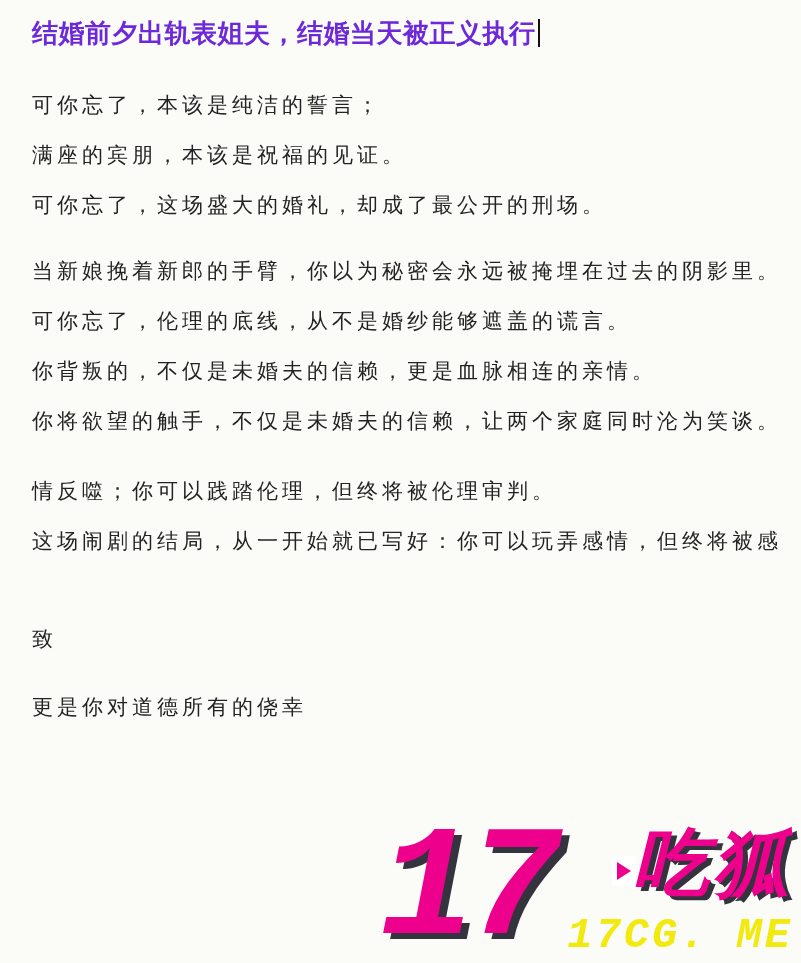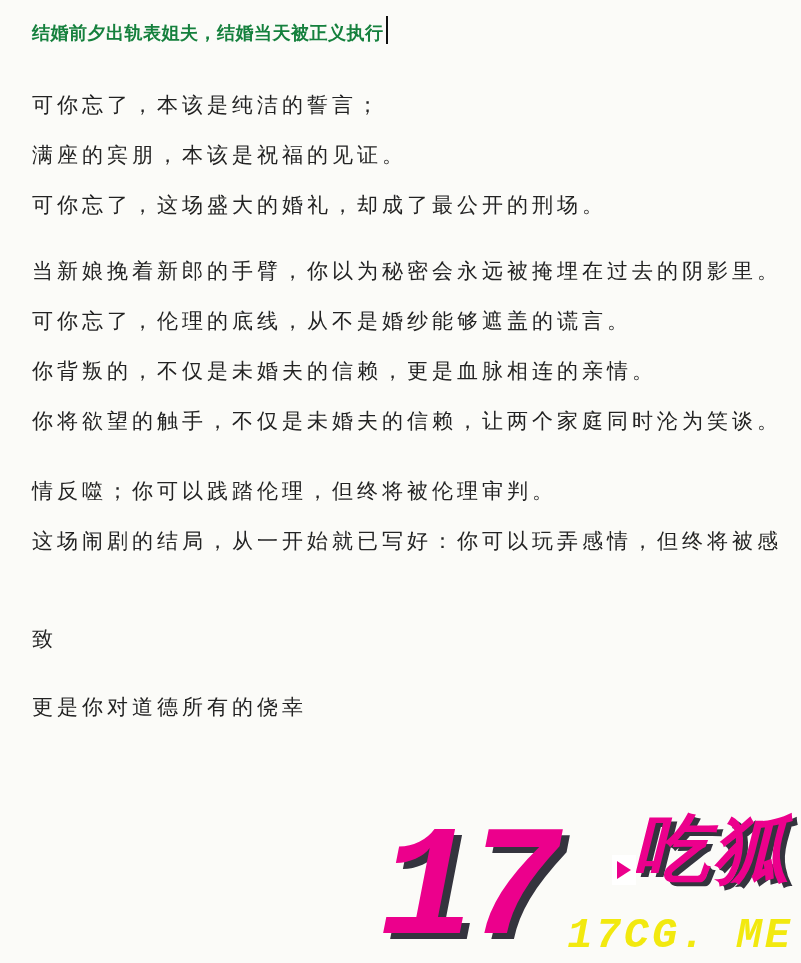--- a/index.html
+++ b/index.html
@@ -11,24 +11,24 @@
     font-family: "DejaVu Serif", "Liberation Serif", serif;
     color: #232323;
   }
   .doc {
     position: relative;
     padding: 10px 28px 0 32px;
     z-index: 1;
   }
   .title {
     margin: 6px 0 0 0;
-    font-size: 18px;
+    font-size: 26px;
     line-height: 34px;
     font-weight: bold;
-    color: #15803d;
+    color: #6d28d9;
     letter-spacing: 0.5px;
     white-space: nowrap;
   }
   .cursor {
     display: inline-block;
     width: 2px; height: 28px;
     background: #111;
     vertical-align: -5px;
     margin-left: 2px;
   }
@@ -61,36 +61,35 @@
     font-style: italic;
     font-weight: 900;
     letter-spacing: -8px;
     padding-right: 10px;
   }
   .wm-right {
     display: flex;
     flex-direction: column;
     align-items: flex-end;
     padding-bottom: 4px;
-    gap: 8px;
   }
   .wm-brand {
     font-size: 76px;
     line-height: 1.0;
     font-weight: 900;
     font-style: italic;
     letter-spacing: 4px;
   }
   .wm-domain {
     font-size: 42px;
     line-height: 1.1;
     font-weight: 900;
     font-style: italic;
     letter-spacing: 3px;
-    margin-top: 12px;
+    margin-top: 6px;
   }
   .wm-play {
     position: absolute;
     left: 232px; top: 38px;
     width: 24px; height: 30px;
     background: #ffffff;
     display: flex; align-items: center; justify-content: center;
   }
   .wm-play .tri {
     width: 0; height: 0;

